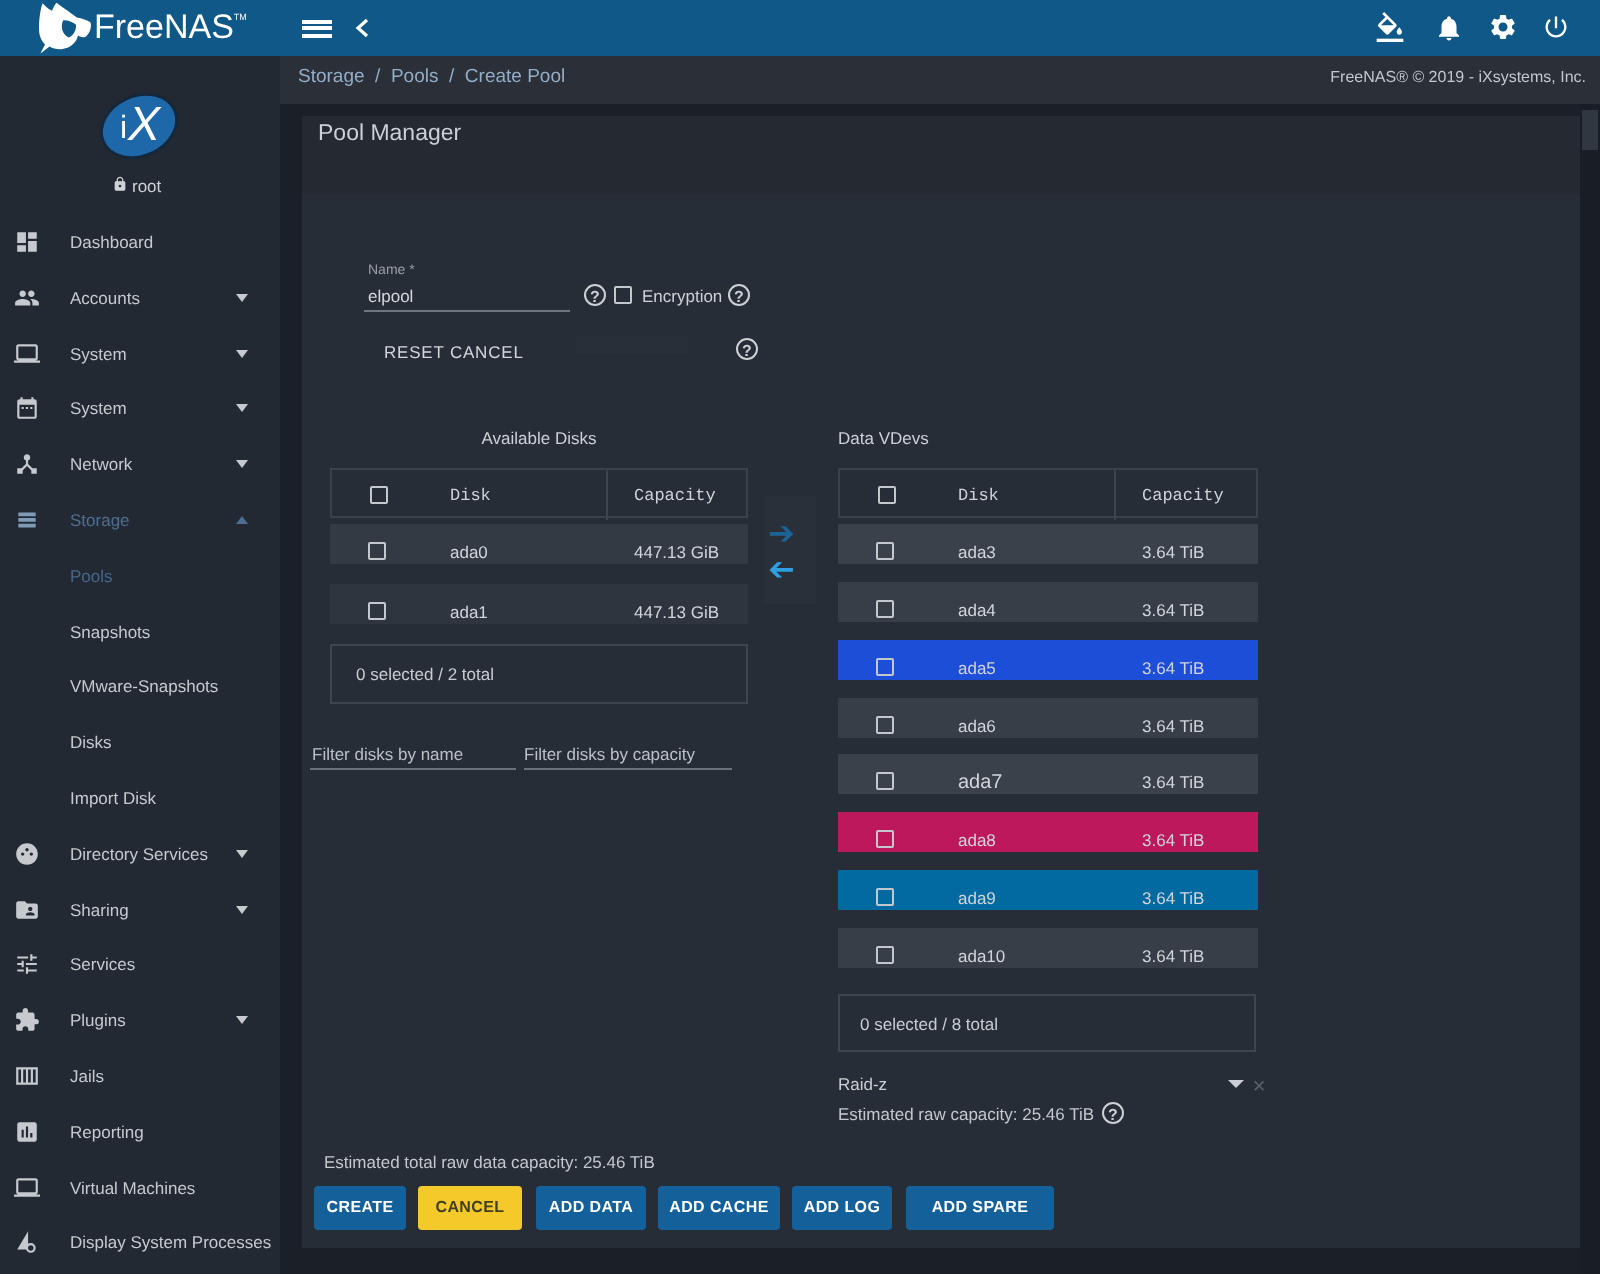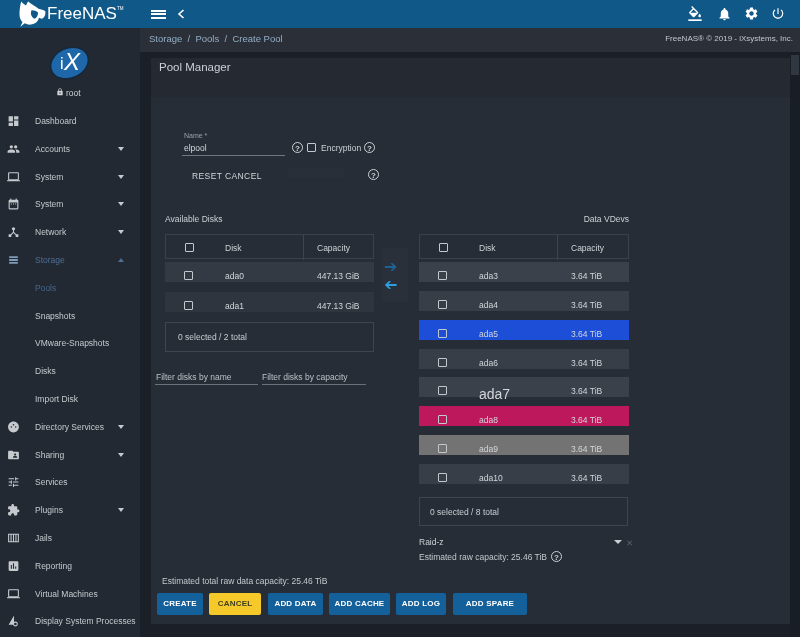--- a/index.html
+++ b/index.html
@@ -13,21 +13,21 @@
 #card { position:absolute; left:151px; top:58px; width:639px; height:566px; background:#242932; }
 #cardinner { position:absolute; left:151px; top:97px; width:639px; height:527px; background:#272d36; }
 #scrolltrack { position:absolute; left:790px; top:52px; width:10px; height:585px; background:#191e26; }
 #scrollthumb { position:absolute; left:791px; top:55px; width:8px; height:20px; background:#303740; }
 .navitem { position:absolute; left:0; width:140px; height:28px; }
 .navicon { position:absolute; left:6.5px; top:50%; transform:translateY(-50%); width:13px; height:13px; }
 .navtext { position:absolute; left:35px; top:50%; transform:translateY(-50%); font-size:8.5px; color:#c6cace; white-space:nowrap; }
 .navcaret { position:absolute; left:118px; top:50%; transform:translateY(-50%); width:0; height:0;
   border-left:3.5px solid transparent; border-right:3.5px solid transparent; border-top:4px solid #c6cace; }
 .navcaret.up { border-top:none; border-bottom:4px solid #4d6f92; }
-.chead { font-size:8.5px; color:#ced3d8; }
+.chead { font-size:8.5px; color:#ced3d8;font-family:Liberation Mono, monospace; }
 .row { position:absolute; height:20px;text-decoration:underline; }
 .cb { position:absolute; width:9px; height:9px; border:1.5px solid #c3c8cd; border-radius:1px; }
 .qm { position:absolute; width:11px; height:11px; border-radius:50%; border:1.2px solid #ccd1d5;
   color:#ccd1d5; font-size:8px; font-weight:bold; text-align:center; line-height:11px; }
 .btn { position:absolute; top:593px; height:22px; background:#14609a; color:#fff; font-size:8px;
   font-weight:bold; text-align:center; line-height:22px; border-radius:2px; letter-spacing:0.2px; white-space:nowrap; }
 </style>
 </head>
 <body>
 <div id="topbar"></div>
@@ -196,21 +196,21 @@
 <div class="abs" style="left:184px;top:143px;font-size:8.5px;color:#d5d9dd">elpool</div>
 <div class="abs" style="left:182px;top:155px;width:103px;height:1px;background:#707680"></div>
 <div class="qm" style="left:292px;top:142px">?</div>
 <div class="cb" style="left:307px;top:143px"></div>
 <div class="abs" style="left:321px;top:143px;font-size:8.5px;color:#ccd1d5">Encryption</div>
 <div class="qm" style="left:364px;top:142px">?</div>
 <div class="abs" style="left:192px;top:171px;font-size:8.5px;color:#d3d7db;letter-spacing:0.4px">RESET CANCEL</div>
 <div class="qm" style="left:368px;top:169px">?</div>
 <div class="abs" style="left:288px;top:168px;width:56px;height:9px;background:#292f38"></div>
 
-<div class="abs" style="left:165px;top:214px;width:209px;font-size:8.5px;color:#ccd1d6">Available Disks</div>
+<div class="abs" style="left:165px;top:214px;width:209px;text-align:center;font-size:8.5px;color:#ccd1d6">Available Disks</div>
 <div id="tableA">
     <div class="abs" style="left:165px;top:234px;width:209px;height:25px;border:1px solid #3a414b">
       <div class="cb" style="left:19px;top:8px"></div>
       <div class="abs chead" style="left:59px;top:8px">Disk</div>
       <div class="abs" style="left:137px;top:0px;width:1px;height:25px;background:#3d444e"></div>
       <div class="abs chead" style="left:151px;top:8px">Capacity</div>
     </div>
     <div class="row" style="left:165px;top:262px;width:209px;background:#333a44">
       <div class="cb" style="left:19px;top:9px"></div>
       <div class="abs" style="left:60px;top:9px;font-size:8.5px;color:#d2d6da">ada0</div>
@@ -226,21 +226,21 @@
 <div class="abs" style="left:178px;top:332px;font-size:8.5px;color:#c9ced3">0 selected / 2 total</div>
 <div class="abs" style="left:156px;top:372px;font-size:8.5px;color:#bac0c6">Filter disks by name</div>
 <div class="abs" style="left:155px;top:384px;width:103px;height:1px;background:#6b7178"></div>
 <div class="abs" style="left:262px;top:372px;font-size:8.5px;color:#bac0c6">Filter disks by capacity</div>
 <div class="abs" style="left:262px;top:384px;width:104px;height:1px;background:#6b7178"></div>
 
 <div class="abs" style="left:382px;top:248px;width:26px;height:54px;background:#2a303a"></div>
 <div class="abs" style="left:384px;top:257px;font-size:16px;color:#1d6395">➔</div>
 <div class="abs" style="left:384px;top:275px;font-size:16px;color:#2e9fe0;transform:scaleX(-1)">➔</div>
 
-<div class="abs" style="left:419px;top:214px;width:210px;text-align:right;font-size:8.5px;color:#ccd1d6">Data VDevs</div>
+<div class="abs" style="left:419px;top:214px;width:210px;text-align:left;font-size:8.5px;color:#ccd1d6">Data VDevs</div>
 <div id="tableB">
     <div class="abs" style="left:419px;top:234px;width:210px;height:25px;border:1px solid #3a414b">
       <div class="cb" style="left:19px;top:8px"></div>
       <div class="abs chead" style="left:59px;top:8px">Disk</div>
       <div class="abs" style="left:137px;top:0px;width:1px;height:25px;background:#3d444e"></div>
       <div class="abs chead" style="left:151px;top:8px">Capacity</div>
     </div>
     <div class="row" style="left:419px;top:262px;width:210px;background:#3a414b">
       <div class="cb" style="left:19px;top:9px"></div>
       <div class="abs" style="left:60px;top:9px;font-size:8.5px;color:#d2d6da">ada3</div>
@@ -256,29 +256,29 @@
       <div class="abs" style="left:60px;top:9px;font-size:8.5px;color:#d2d6da">ada5</div>
       <div class="abs" style="left:152px;top:9px;font-size:8.5px;color:#d2d6da">3.64 TiB</div>
     </div>
     <div class="row" style="left:419px;top:348.55000000000007px;width:210px;background:#373e48">
       <div class="cb" style="left:19px;top:9px"></div>
       <div class="abs" style="left:60px;top:9px;font-size:8.5px;color:#d2d6da">ada6</div>
       <div class="abs" style="left:152px;top:9px;font-size:8.5px;color:#d2d6da">3.64 TiB</div>
     </div>
     <div class="row" style="left:419px;top:377.4000000000001px;width:210px;background:#3a414b">
       <div class="cb" style="left:19px;top:9px"></div>
-      <div class="abs" style="left:60px;top:9px;font-size:14px;color:#d2d6da">ada7</div>
+      <div class="abs" style="left:60px;top:9px;font-size:10px;color:#d2d6da">ada7</div>
       <div class="abs" style="left:152px;top:9px;font-size:8.5px;color:#d2d6da">3.64 TiB</div>
     </div>
     <div class="row" style="left:419px;top:406.2500000000001px;width:210px;background:#be185d">
       <div class="cb" style="left:19px;top:9px"></div>
       <div class="abs" style="left:60px;top:9px;font-size:8.5px;color:#d2d6da">ada8</div>
       <div class="abs" style="left:152px;top:9px;font-size:8.5px;color:#d2d6da">3.64 TiB</div>
     </div>
-    <div class="row" style="left:419px;top:435.10000000000014px;width:210px;background:#737373">
+    <div class="row" style="left:419px;top:435.10000000000014px;width:210px;background:#0369a1">
       <div class="cb" style="left:19px;top:9px"></div>
       <div class="abs" style="left:60px;top:9px;font-size:8.5px;color:#d2d6da">ada9</div>
       <div class="abs" style="left:152px;top:9px;font-size:8.5px;color:#d2d6da">3.64 TiB</div>
     </div>
     <div class="row" style="left:419px;top:463.95000000000016px;width:210px;background:#373e48">
       <div class="cb" style="left:19px;top:9px"></div>
       <div class="abs" style="left:60px;top:9px;font-size:8.5px;color:#d2d6da">ada10</div>
       <div class="abs" style="left:152px;top:9px;font-size:8.5px;color:#d2d6da">3.64 TiB</div>
     </div>
   </div>

